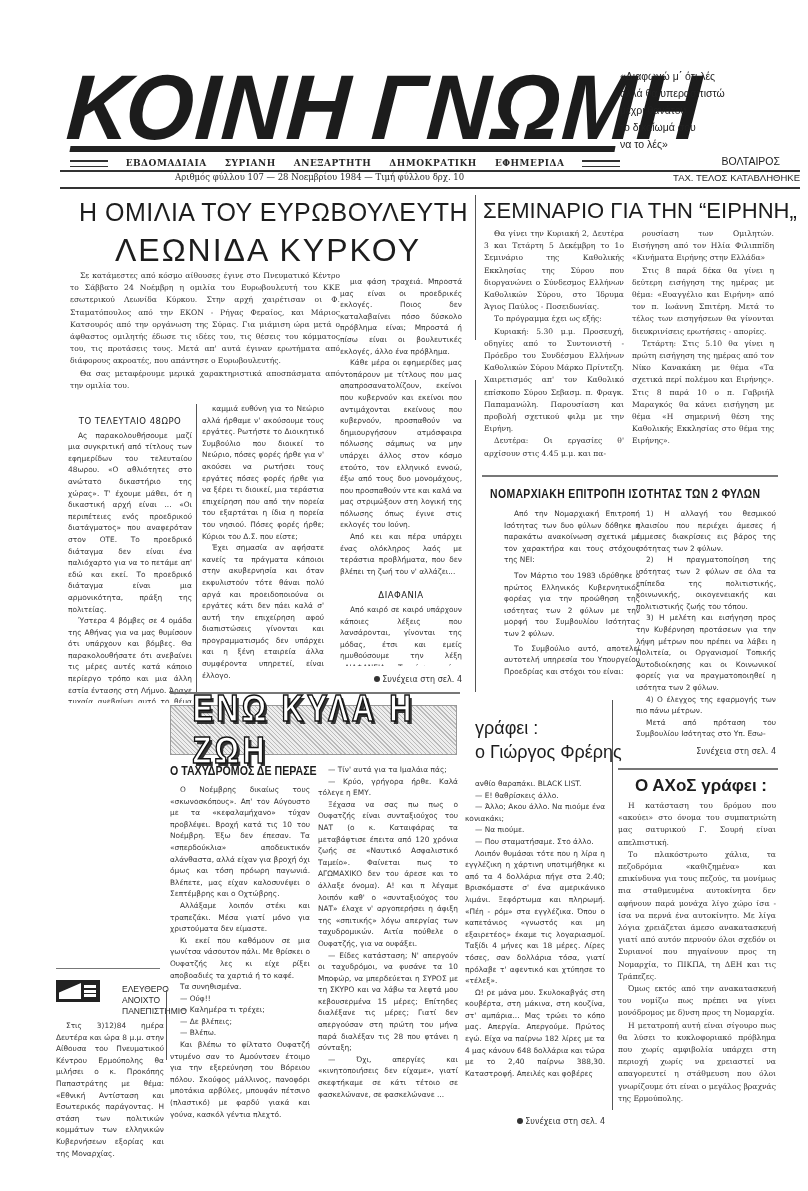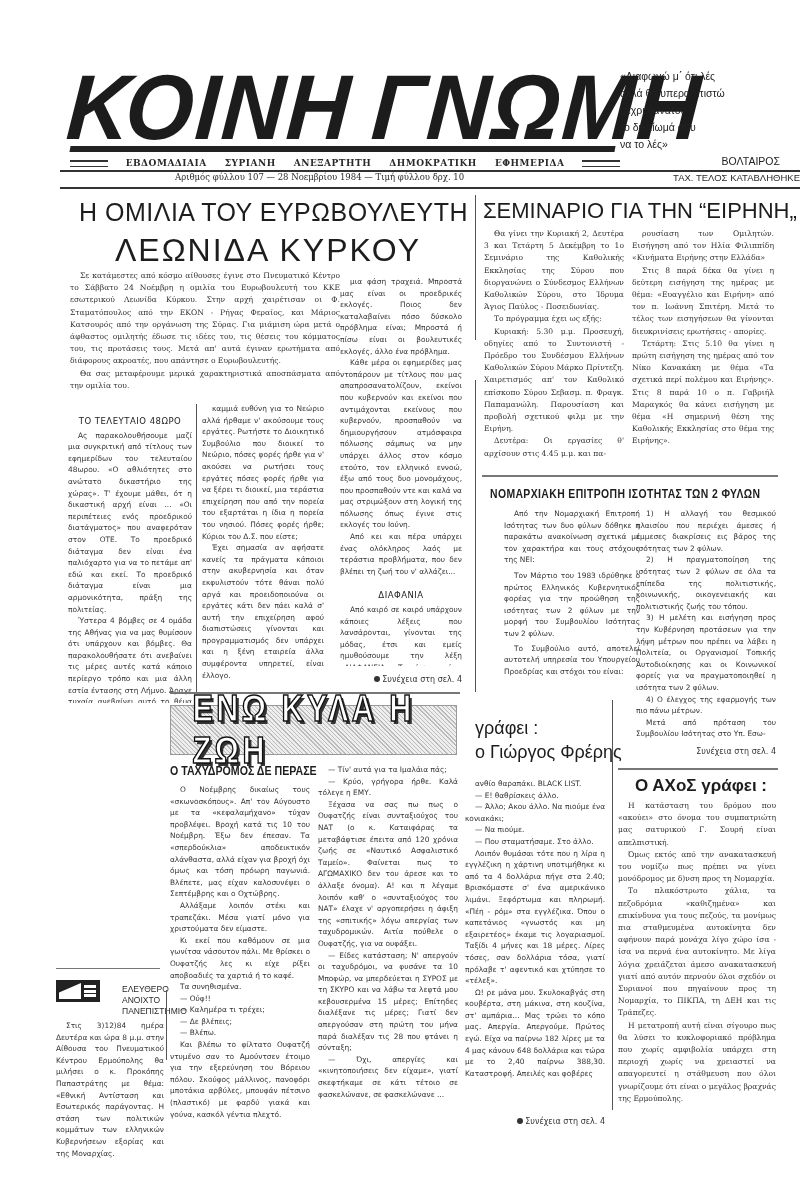--- a/index.html
+++ b/index.html
@@ -170,22 +170,22 @@
 <div class="abs col cont" style="left:465px;top:1110px;width:140px;">
   <span class="dot"></span><span>Συνέχεια στη σελ. 4</span>
 </div>
 
 <div class="abs vline" style="left:612px;top:700px;height:410px;"></div>
 <div class="abs hline" style="left:618px;top:768px;width:160px;"></div>
 
 <div class="abs h1" style="left:635px;top:776px;font-size:17px;font-weight:bold;">Ο ΑΧοΣ γράφει :</div>
 <div class="abs serifb" style="left:618px;top:800px;width:158px;">
   <p>Η κατάσταση του δρόμου που «ακούει» στο όνομα του συμπατριώτη μας σατυρικού Γ. Σουρή είναι απελπιστική.</p>
+  <p>Το πλακόστρωτο χάλια, τα πεζοδρόμια «καθιζημένα» και επικίνδυνα για τους πεζούς, τα μονίμως πια σταθμευμένα αυτοκίνητα δεν αφήνουν παρά μονάχα λίγο χώρο ίσα - ίσα να περνά ένα αυτοκίνητο. Με λίγα λόγια χρειάζεται άμεσο ανακατασκευή γιατί από αυτόν περνούν όλοι σχεδόν οι Συριανοί που πηγαίνουν προς τη Νομαρχία, το ΠΙΚΠΑ, τη ΔΕΗ και τις Τράπεζες.</p>
   <p>Όμως εκτός από την ανακατασκευή του νομίζω πως πρέπει να γίνει μονόδρομος με δ)νση προς τη Νομαρχία.</p>
-  <p>Το πλακόστρωτο χάλια, τα πεζοδρόμια «καθιζημένα» και επικίνδυνα για τους πεζούς, τα μονίμως πια σταθμευμένα αυτοκίνητα δεν αφήνουν παρά μονάχα λίγο χώρο ίσα - ίσα να περνά ένα αυτοκίνητο. Με λίγα λόγια χρειάζεται άμεσο ανακατασκευή γιατί από αυτόν περνούν όλοι σχεδόν οι Συριανοί που πηγαίνουν προς τη Νομαρχία, το ΠΙΚΠΑ, τη ΔΕΗ και τις Τράπεζες.</p>
   <p>Η μετατροπή αυτή είναι σίγουρο πως θα λύσει το κυκλοφοριακό πρόβλημα που χωρίς αμφιβολία υπάρχει στη περιοχή χωρίς να χρειαστεί να απαγορευτεί η στάθμευση που όλοι γνωρίζουμε ότι είναι ο μεγάλος βραχνάς της Ερμούπολης.</p>
 </div>
 
 <div class="abs hline" style="left:56px;top:968px;width:104px;height:1px;"></div>
 <div class="abs logo-eao">
   <div class="wedge"></div>
   <div class="bars"></div>
 </div>
 <div class="abs" style="left:122px;top:984px;font-family:'Liberation Sans',sans-serif;font-size:8.5px;line-height:11px;">
   <div>ΕΛΕΥΘΕΡΟ</div>

